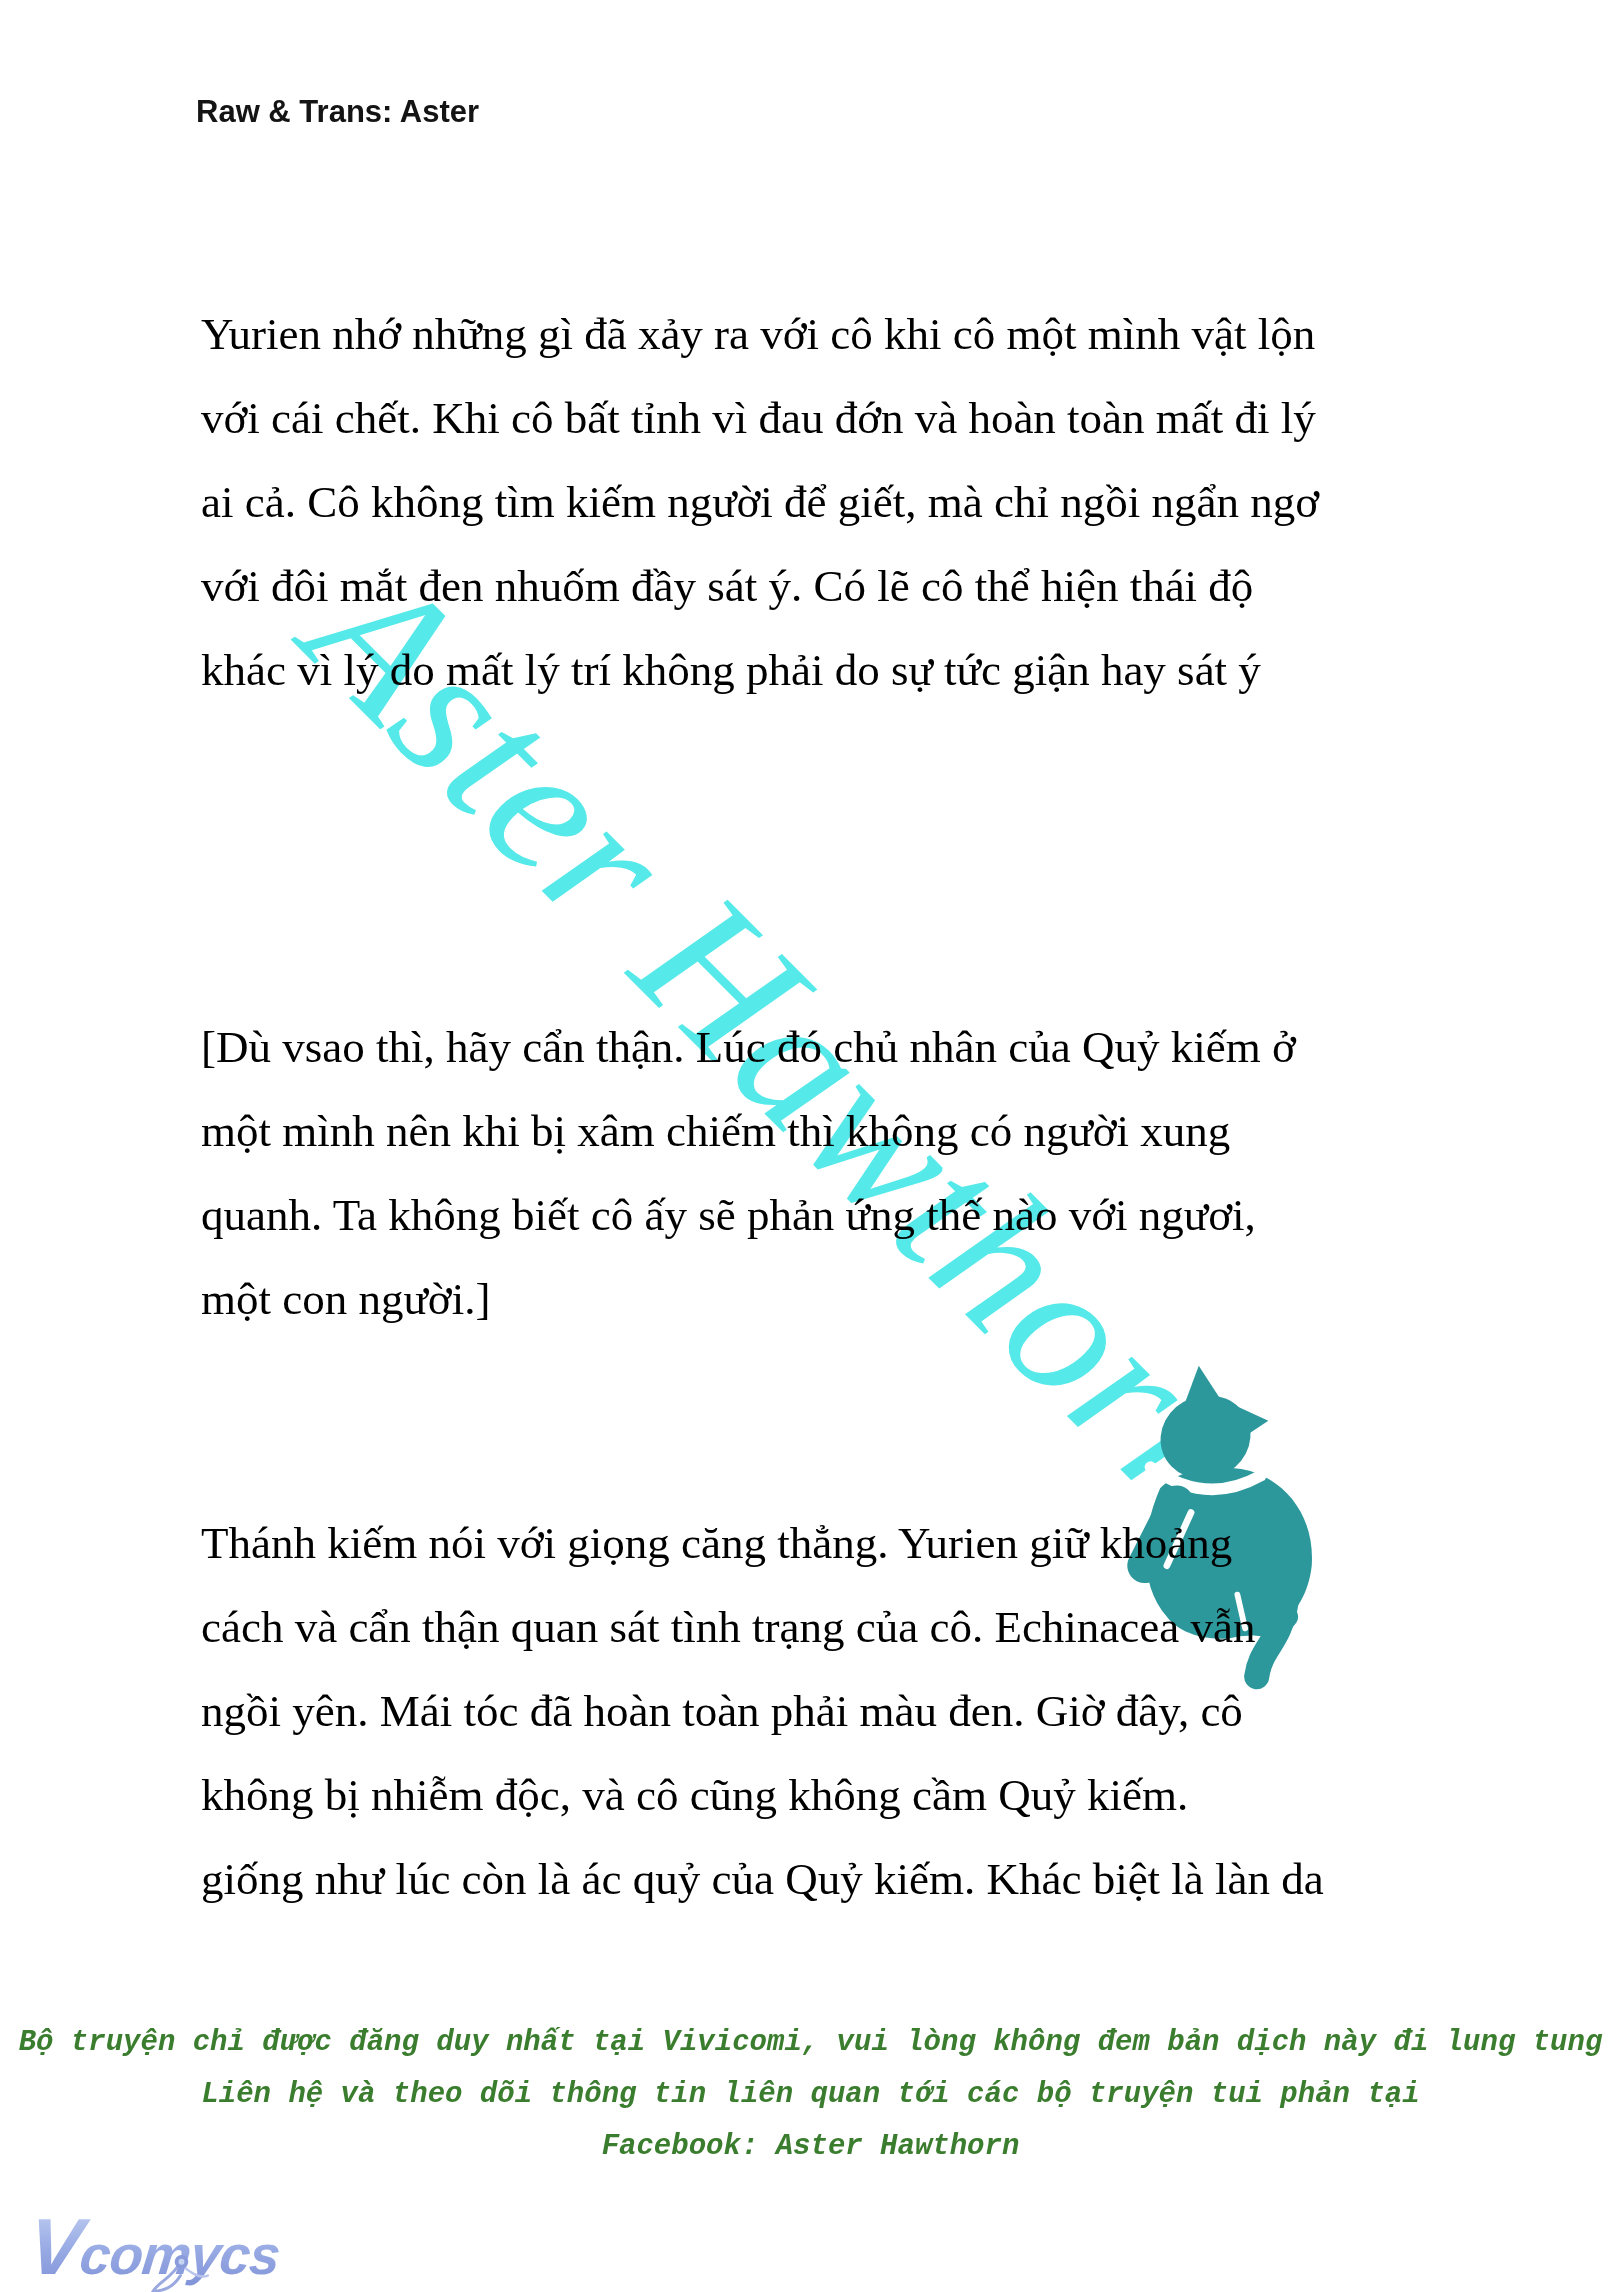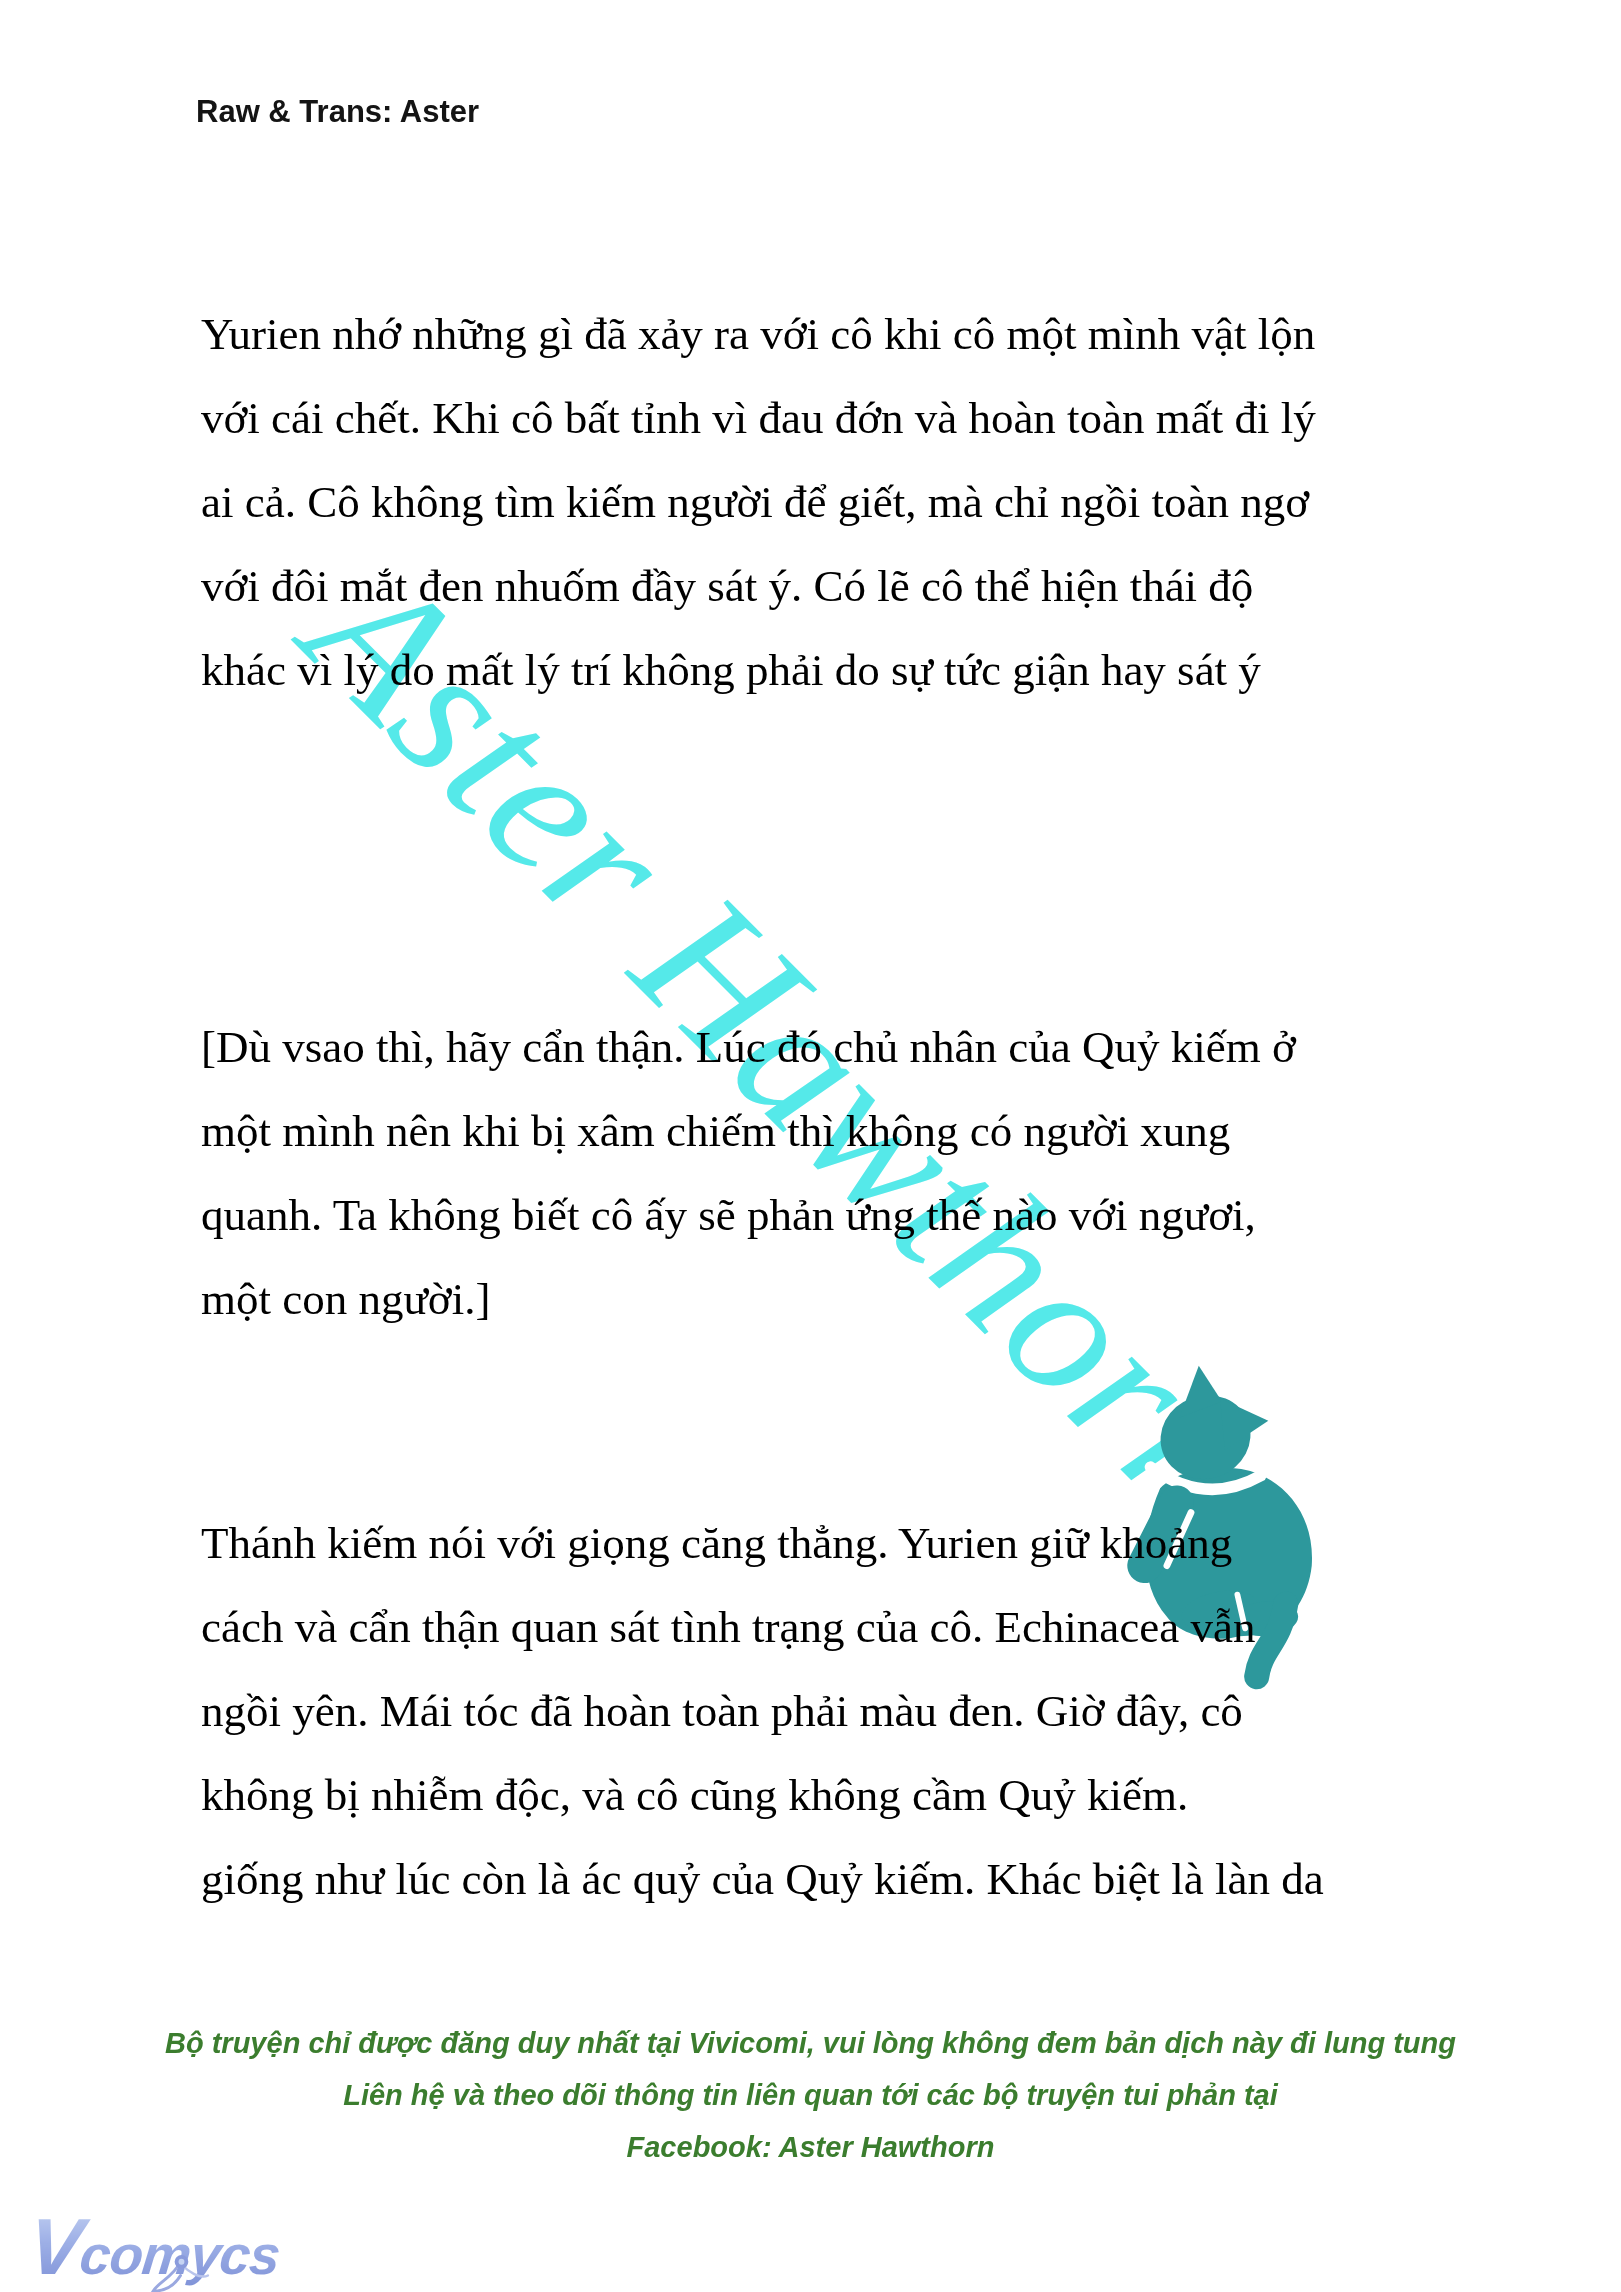--- a/index.html
+++ b/index.html
@@ -40,21 +40,21 @@
     font-size:45px;line-height:84px;
     z-index:2;
   }
   .p1{top:292px;}
   .p2{top:1005px;}
   .p3{top:1501px;}
   .tline{white-space:nowrap;}
   .footer{
     position:absolute;left:0;top:2017px;width:1621px;
     text-align:center;
-    font-family:Liberation Sans, sans-serif;
+    font-family:Liberation Mono, monospace;
     font-style:italic;font-weight:bold;
     font-size:29px;line-height:52px;
     color:#3b7d2e;
     z-index:2;
   }
   .logo{
     position:absolute;left:29px;top:2201px;
     z-index:2;
   }
   .logo-text{
@@ -112,21 +112,21 @@
     </g>
 
     <path d="M 118 245 L 126 280" fill="none" stroke="#ffffff" stroke-width="6" stroke-linecap="round"></path>
 
     <path d="M 168 255 C 162 295, 142 300, 138 330" fill="none" stroke="#2d989c" stroke-width="26" stroke-linecap="round"></path>
   </svg>
 
   <div class="para p1">
     <div class="tline">Yurien nhớ những gì đã xảy ra với cô khi cô một mình vật lộn</div>
     <div class="tline">với cái chết. Khi cô bất tỉnh vì đau đớn và hoàn toàn mất đi lý</div>
-    <div class="tline">ai cả. Cô không tìm kiếm người để giết, mà chỉ ngồi toàn ngơ</div>
+    <div class="tline">ai cả. Cô không tìm kiếm người để giết, mà chỉ ngồi ngẩn ngơ</div>
     <div class="tline">với đôi mắt đen nhuốm đầy sát ý. Có lẽ cô thể hiện thái độ</div>
     <div class="tline">khác vì lý do mất lý trí không phải do sự tức giận hay sát ý</div>
   </div>
 
   <div class="para p2">
     <div class="tline">[Dù vsao thì, hãy cẩn thận. Lúc đó chủ nhân của Quỷ kiếm ở</div>
     <div class="tline">một mình nên khi bị xâm chiếm thì không có người xung</div>
     <div class="tline">quanh. Ta không biết cô ấy sẽ phản ứng thế nào với ngươi,</div>
     <div class="tline">một con người.]</div>
   </div>

